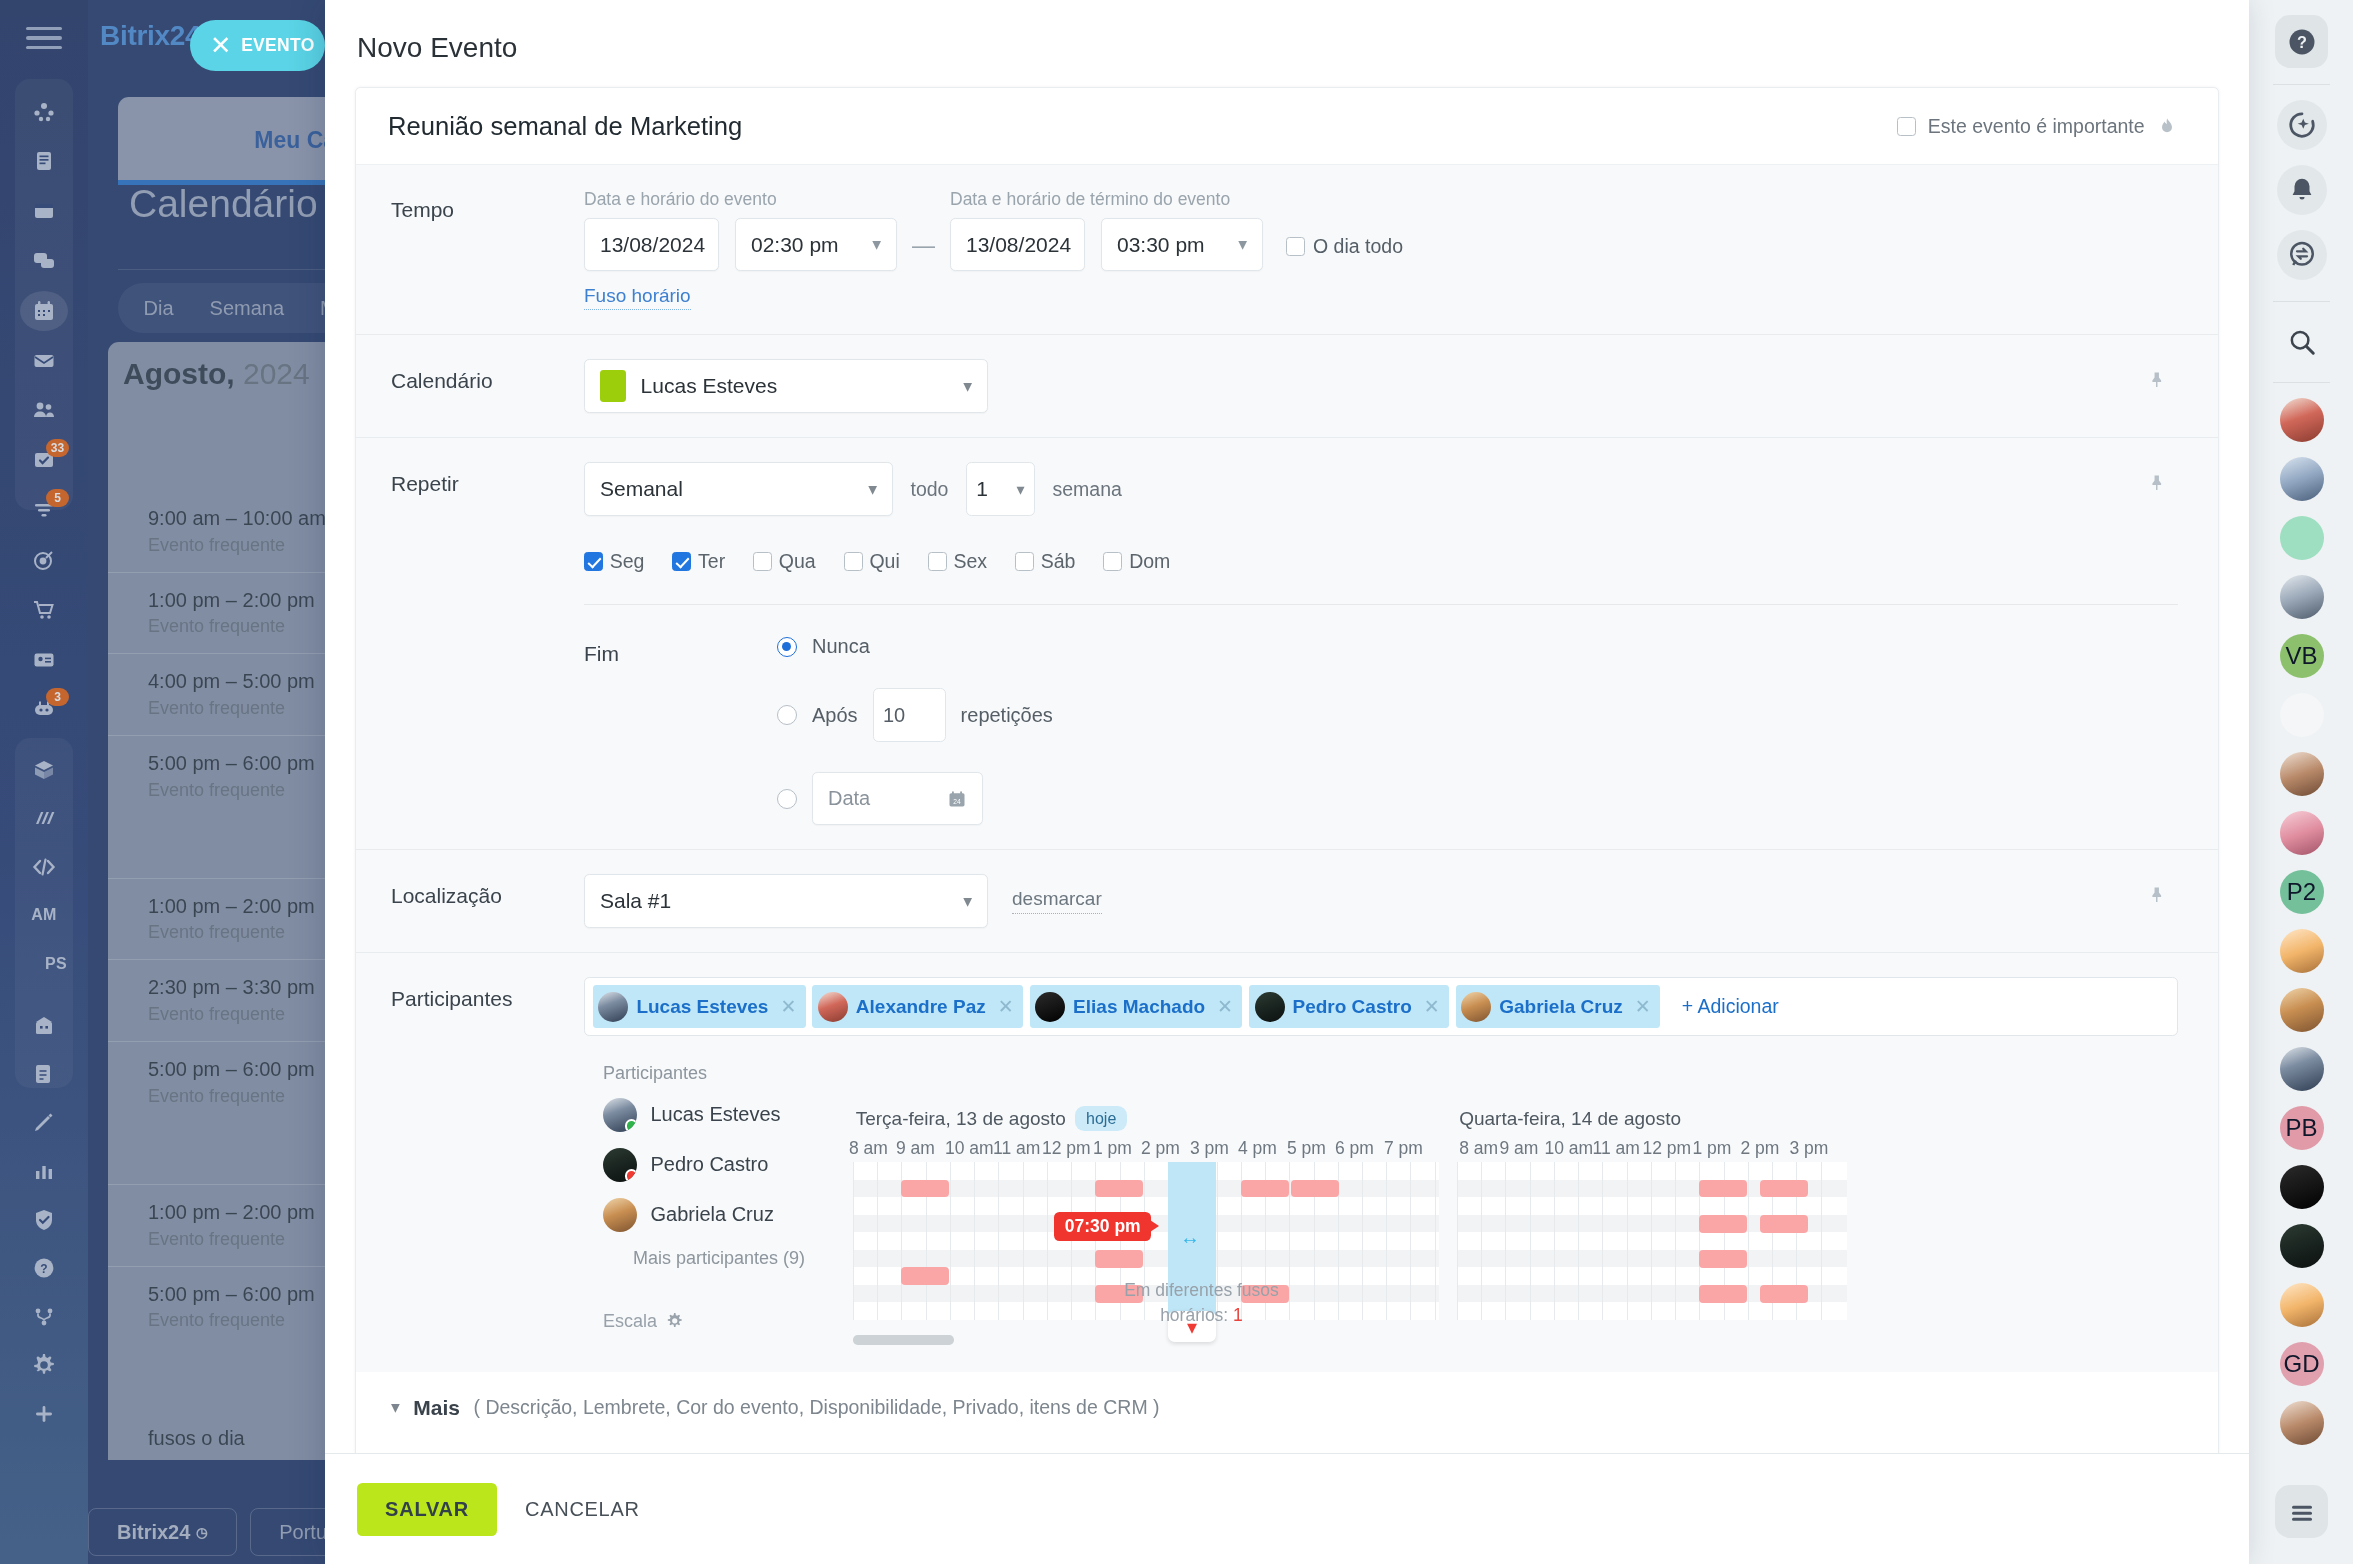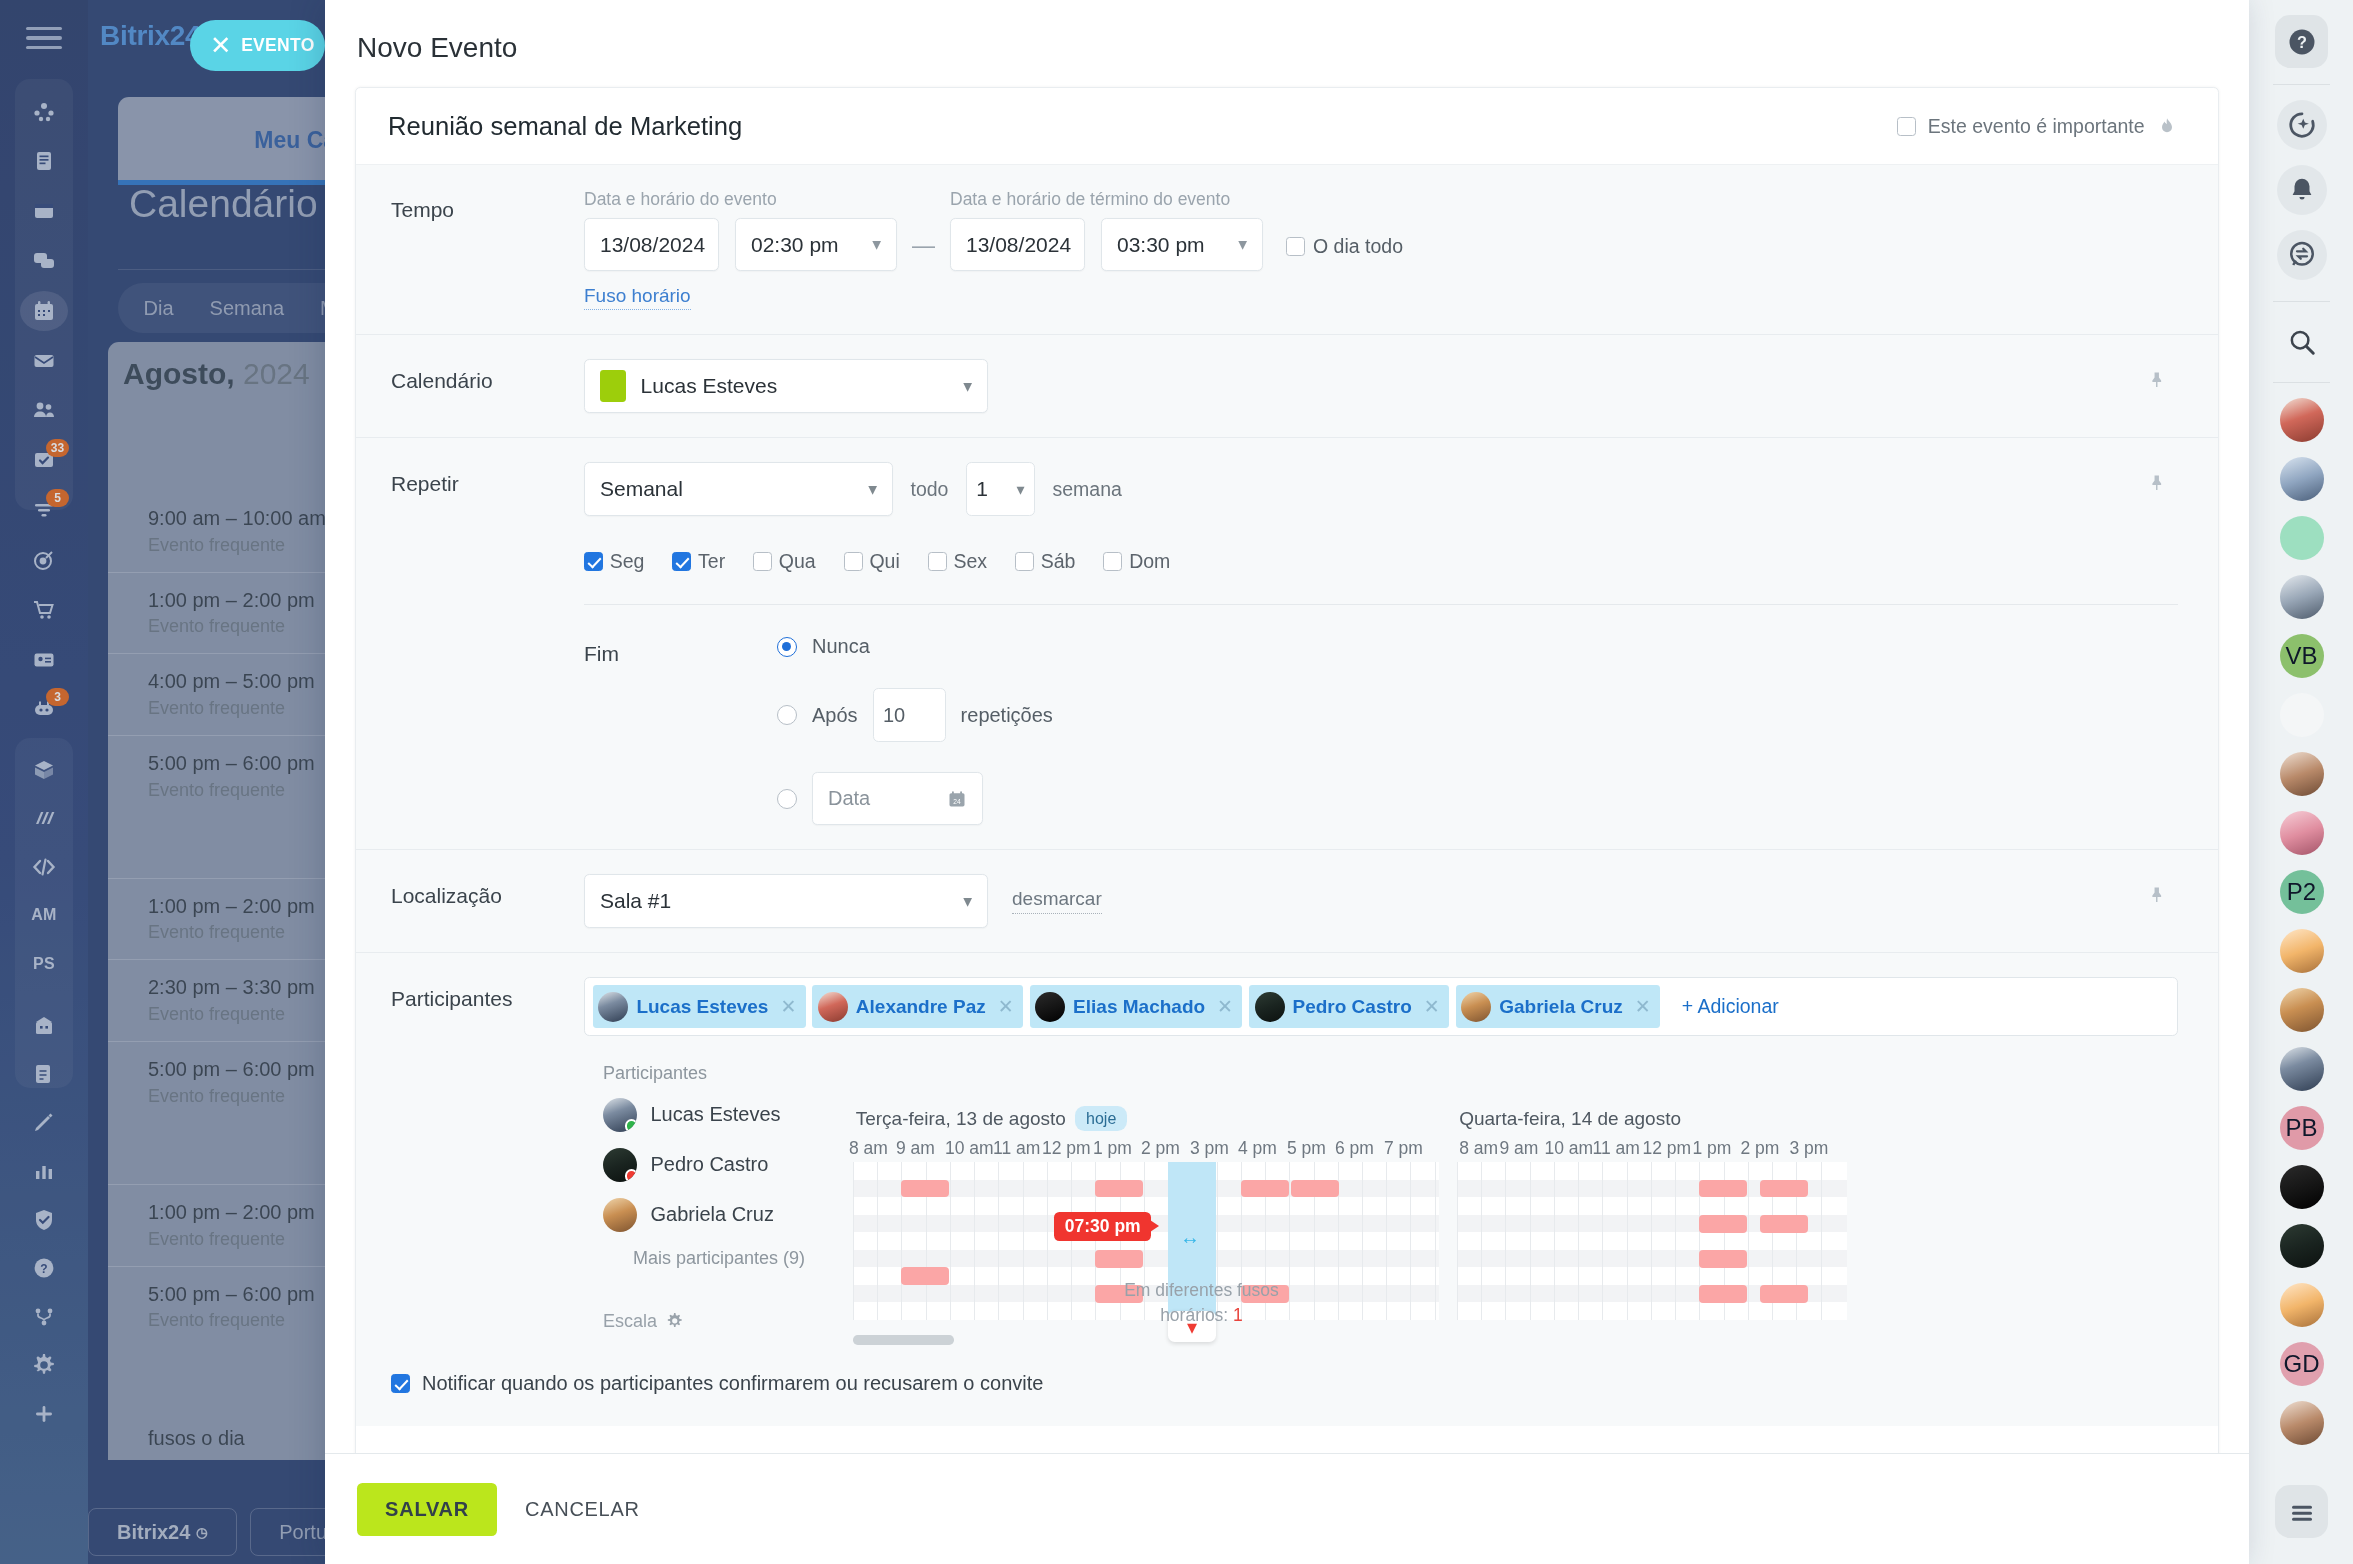--- a/index.html
+++ b/index.html
@@ -413,21 +413,21 @@
       <div class="rail-ico" style="position:absolute;left:15px;top:843px;">
         <svg viewBox="0 0 24 24">
             <path d="M8 6L2.5 12 8 18" fill="none" stroke="#b9c5da" stroke-width="2.4" stroke-linecap="round"></path>
             <path d="M16 6l5.5 6L16 18" fill="none" stroke="#b9c5da" stroke-width="2.4" stroke-linecap="round"></path>
             <path d="M13.5 4.5l-3 15" stroke="#b9c5da" stroke-width="2.2" stroke-linecap="round"></path>
           </svg>
       </div>
       <div class="rail-ico" style="position:absolute;left:15px;top:891px;">
         <span class="txt">AM</span>
       </div>
-      <div class="rail-ico" style="position:absolute;left:15px;top:940px;">
+      <div class="rail-ico" style="position:absolute;left:27px;top:940px;">
         <span class="txt">PS</span>
       </div>
 
       <div class="rail-ico" style="position:absolute;left:15px;top:1002px;">
         <svg viewBox="0 0 24 24">
             <rect x="4" y="8" width="16" height="12" rx="1.5"></rect>
             <path d="M12 3l8 5H4z"></path>
             <rect x="8" y="12" width="2.6" height="2.6" fill="#17306b"></rect>
             <rect x="13.4" y="12" width="2.6" height="2.6" fill="#17306b"></rect>
           </svg>
@@ -1044,24 +1044,20 @@
                     <span>horários:</span>
                     <b>1</b>
                   </div>
                 </div>
               </div>
 
               <div style="height:40px"></div>
             </div>
           </div>
 
-          <div class="notify">
-            <span class="cb on"></span>
-            <span>Notificar quando os participantes confirmarem ou recusarem o convite</span>
-          </div>
         </div>
 
         <div class="mais">
           <span class="chev">▾</span>
           <span class="lbl">Mais</span>
           <span class="opts">( Descrição,  Lembrete,  Cor do evento,  Disponibilidade,  Privado,  itens de CRM )</span>
         </div>
 
       </div>
     </div>

